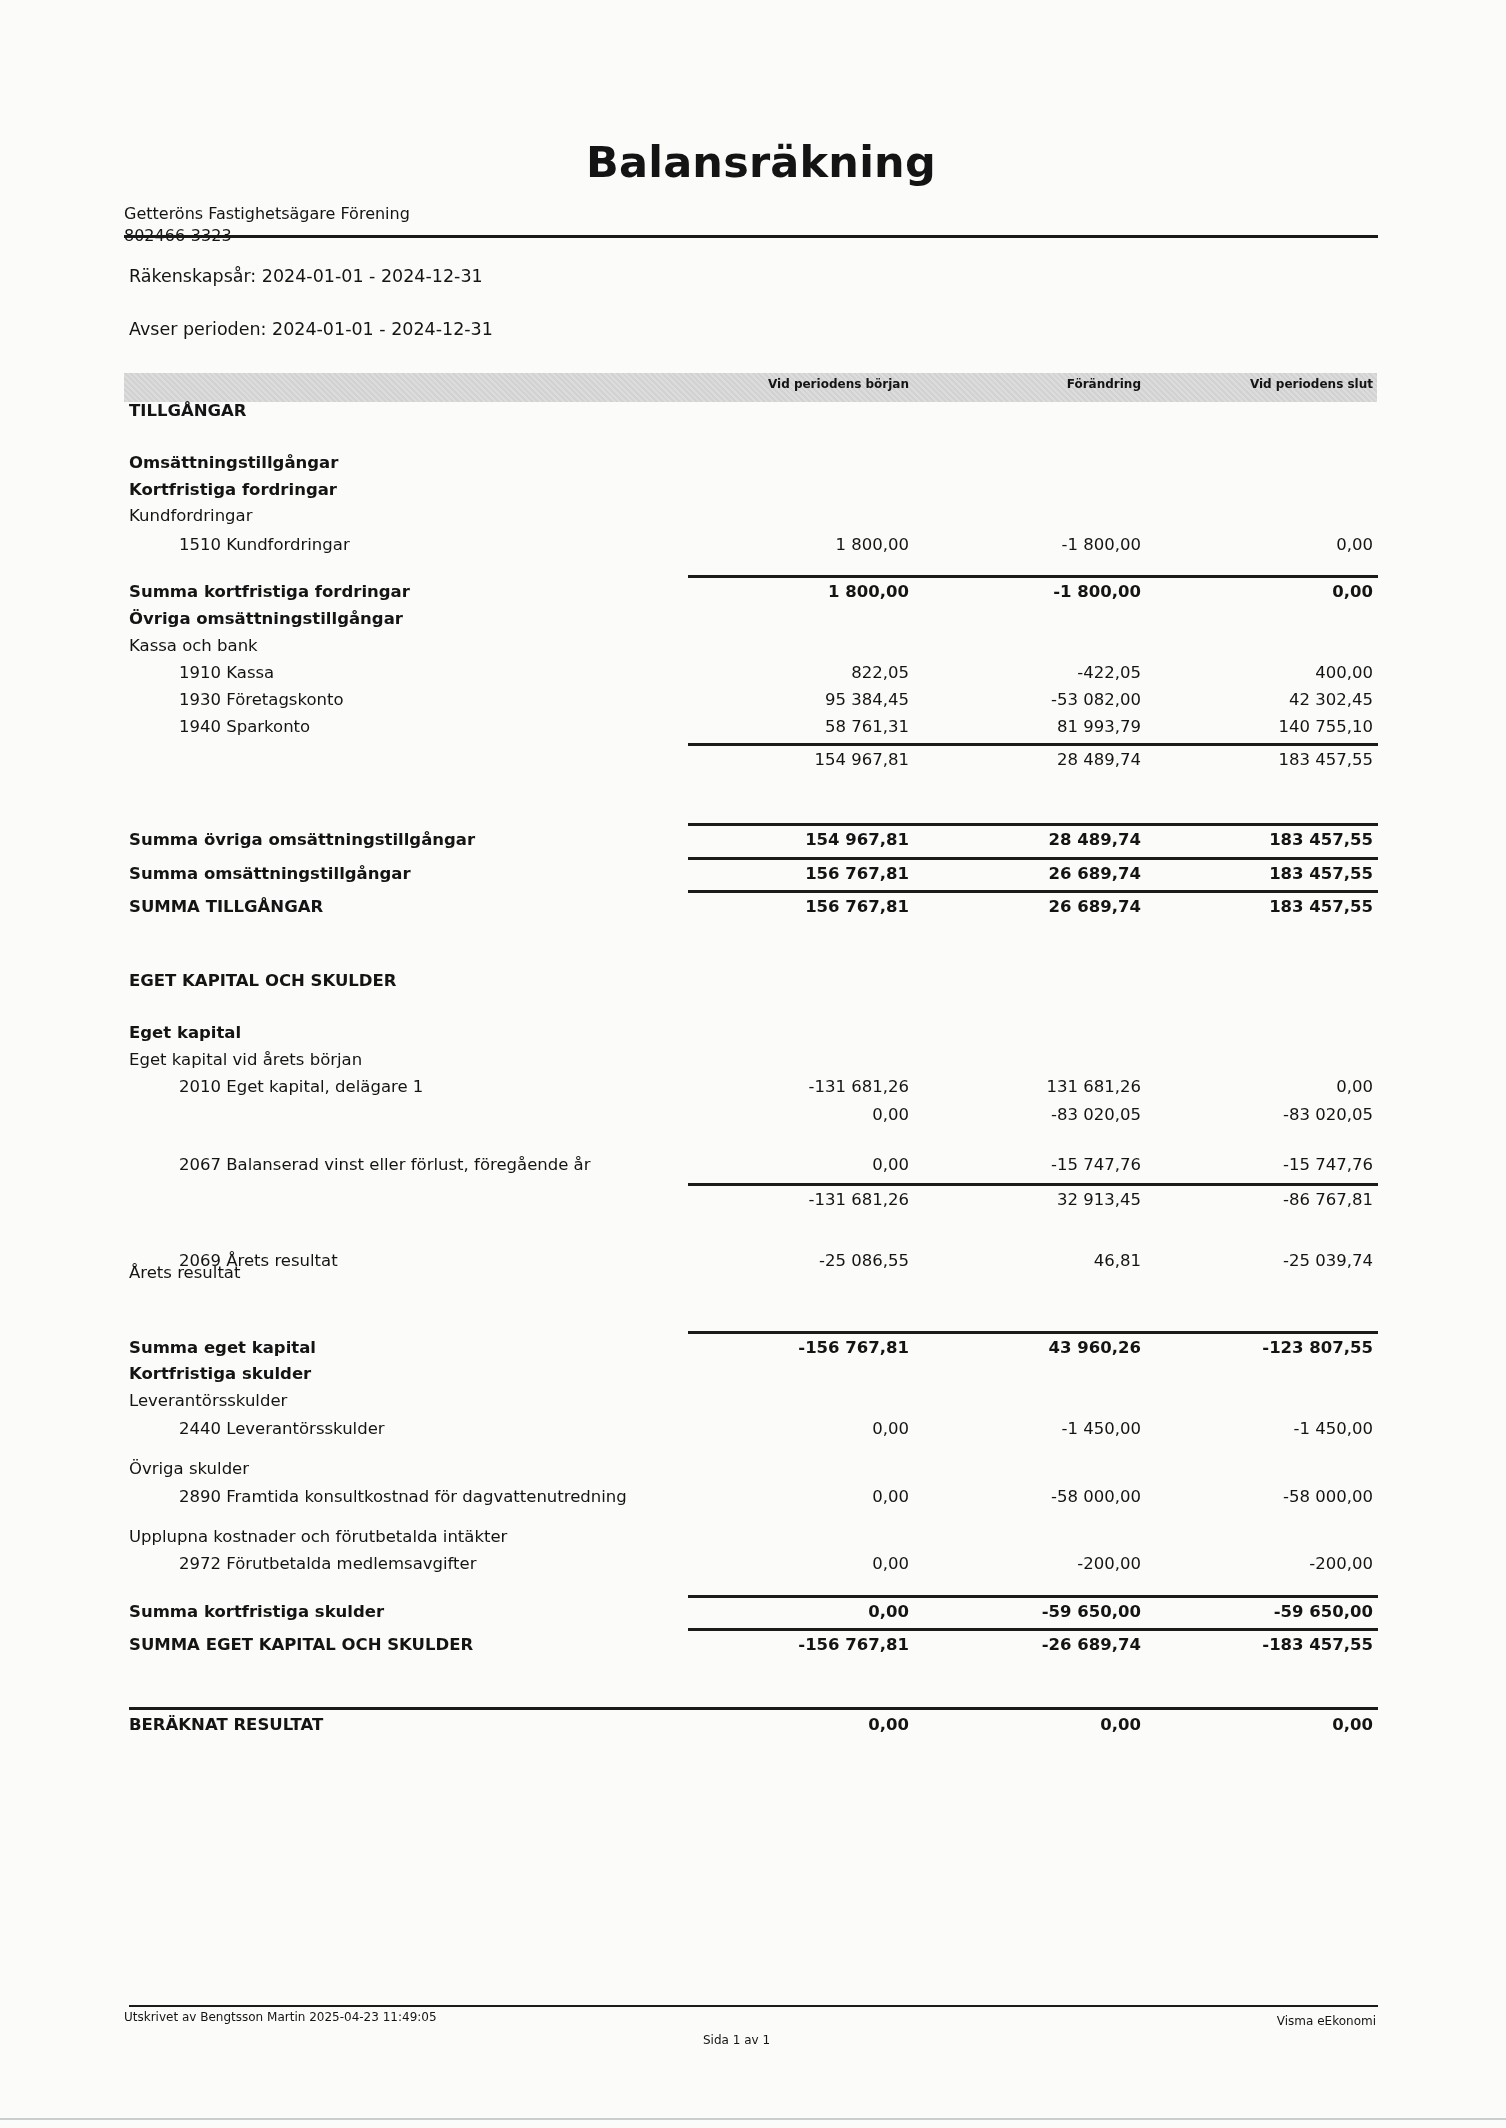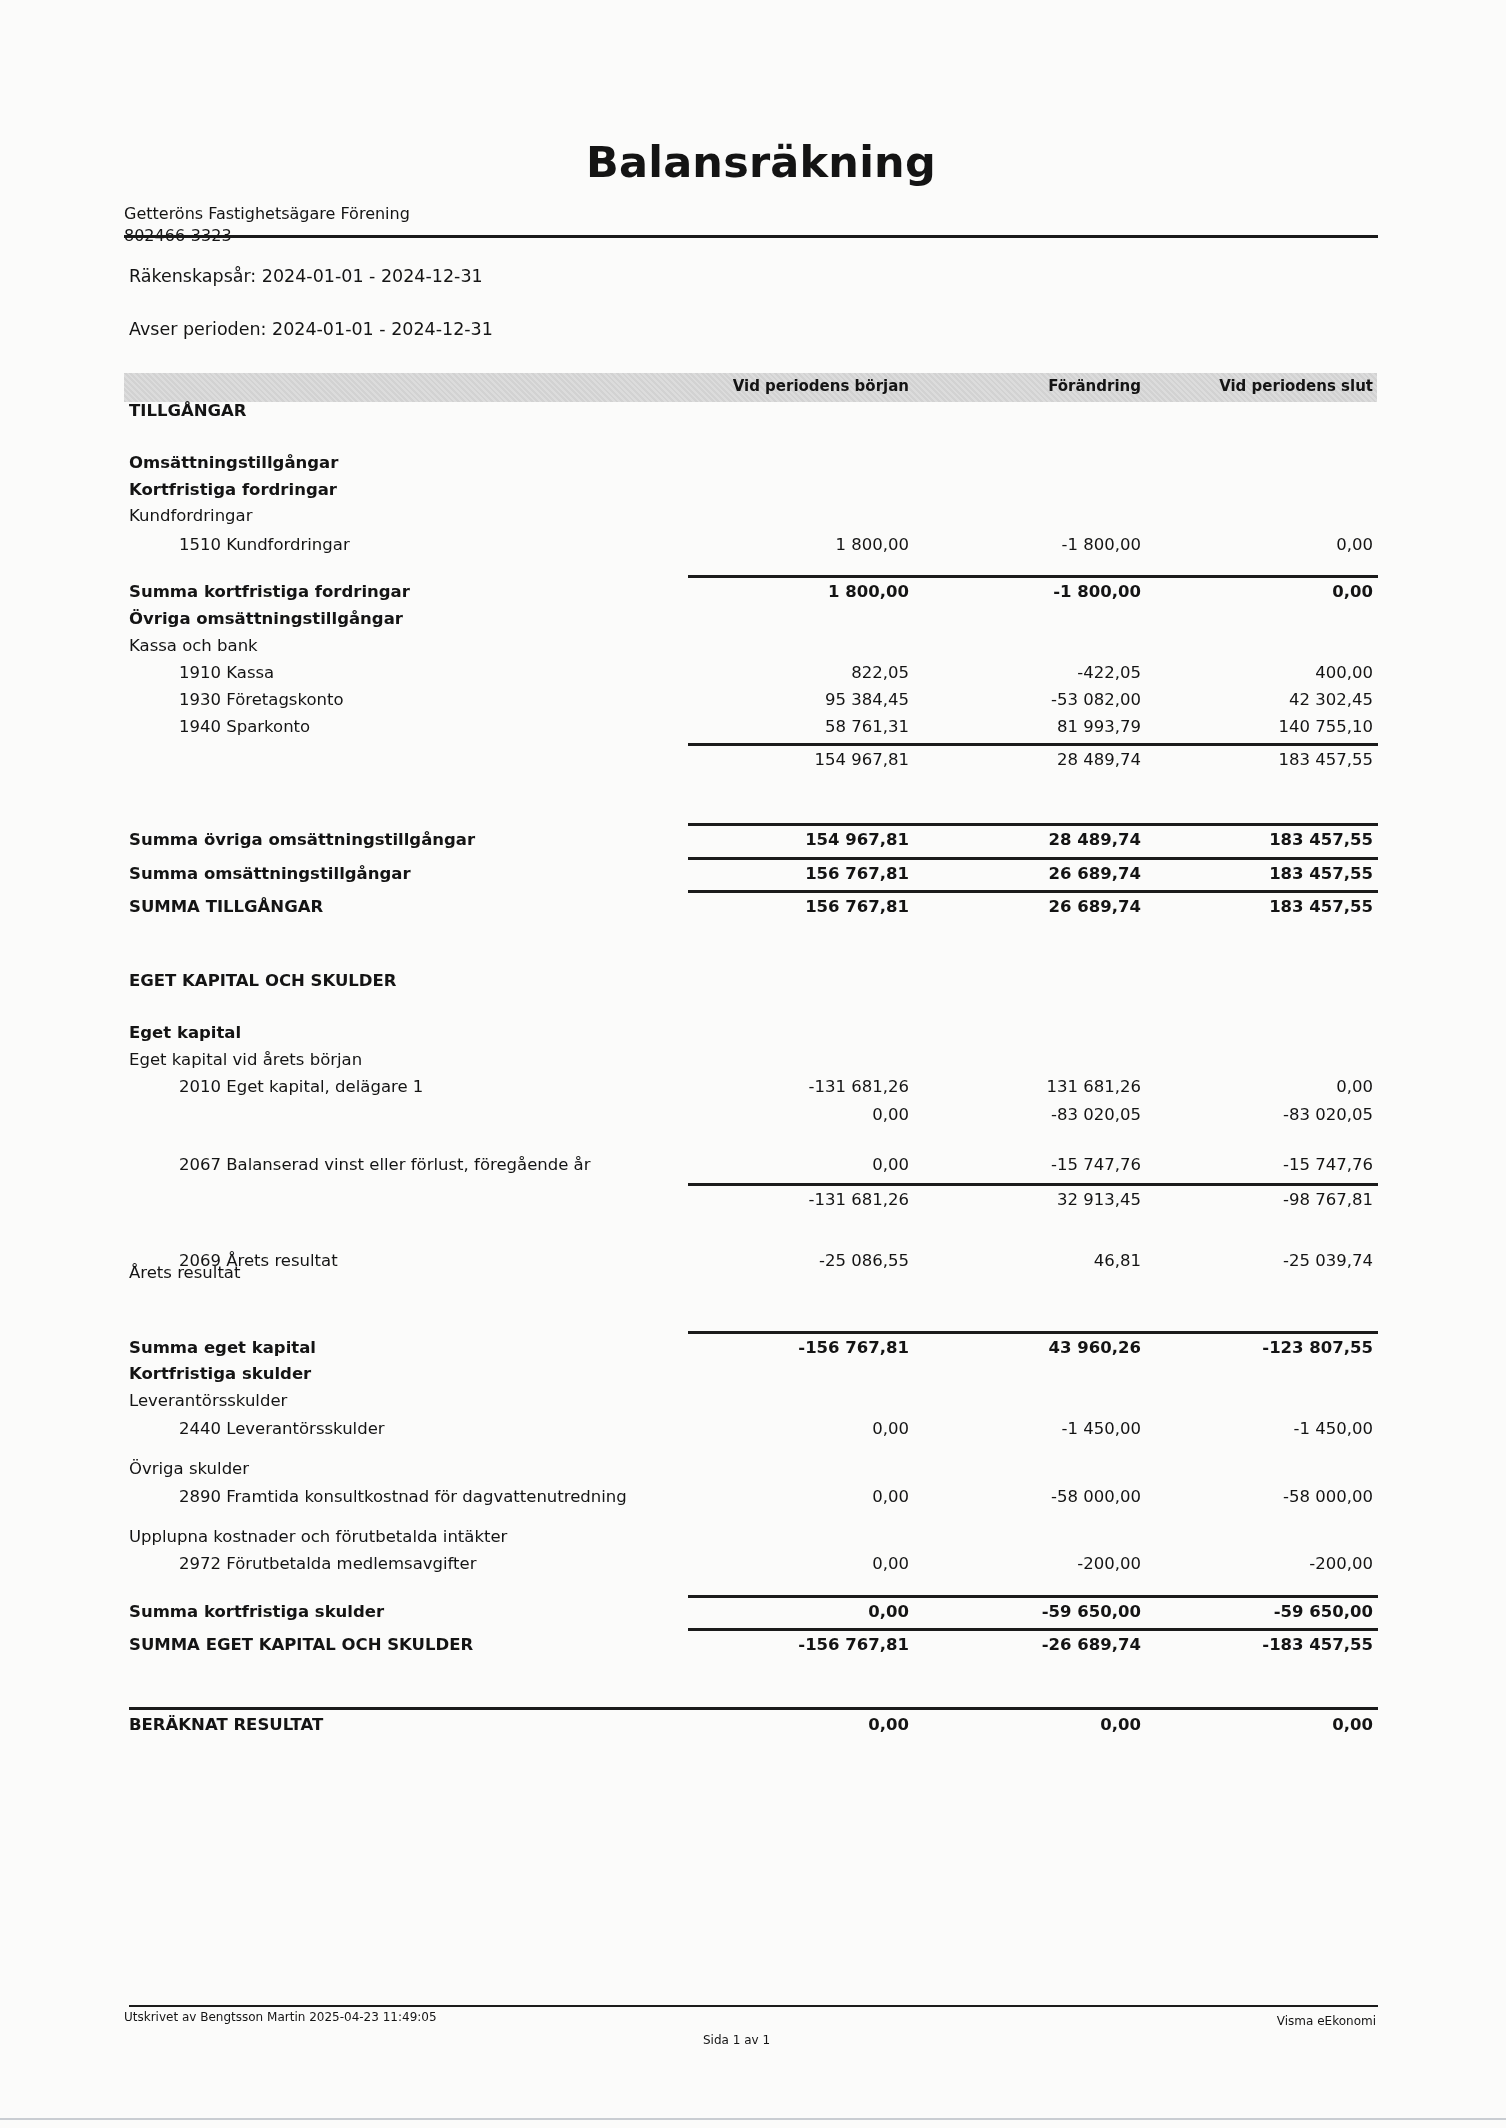--- a/index.html
+++ b/index.html
@@ -10,21 +10,21 @@
     color: #141414;
     font-size: 16.5px;
   }
   .abs { position: absolute; white-space: nowrap; }
   .title { left: 586px; top: 137px; font-size: 43px; font-weight: bold; letter-spacing: 0.2px; }
   .company { left: 124px; top: 180px; font-size: 16px; line-height: 22px; margin-top: 23px; }
   .hrule { position: absolute; left: 124px; width: 1254px; height: 3px; background: #1a1a1a; }
   .period { left: 129px; font-size: 17.5px; }
   .band { position: absolute; left: 124px; top: 373px; width: 1253px; height: 29px;
           background: repeating-linear-gradient(45deg, #d2d2d2 0 2px, #dcdcdc 2px 4px); }
-  .colhead { font-weight: bold; font-size: 15px; top: 377px; }
+  .colhead { font-weight: bold; font-size: 12px; top: 377px; }
   .row { position: absolute; left: 0; width: 1506px; height: 24px; }
   .row span { position: absolute; white-space: nowrap; top: 0; }
   .lbl { left: 129px; }
   .lbl.ind { left: 179px; }
   .v1 { right: 597px; }
   .v2 { right: 365px; }
   .v3 { right: 133px; }
   .b { font-weight: bold; }
   .uline { position: absolute; left: 688px; width: 690px; height: 3px; background: #1b1b1b; }
   .fullline { position: absolute; left: 129px; width: 1249px; height: 3px; background: #1b1b1b; }
@@ -150,21 +150,21 @@
 <div class="row" style="top:1155px">
   <span class="lbl ind">2067 Balanserad vinst eller förlust, föregående år</span>
   <span class="v1">0,00</span>
   <span class="v2">-15 747,76</span>
   <span class="v3">-15 747,76</span>
 </div>
 <div class="uline" style="top:1183px"></div>
 <div class="row" style="top:1190px">
   <span class="v1">-131 681,26</span>
   <span class="v2">32 913,45</span>
-  <span class="v3">-98 767,81</span>
+  <span class="v3">-86 767,81</span>
 </div>
 
 <div class="row" style="top:1263px">
   <span class="lbl">Årets resultat</span>
 </div>
 <div class="row" style="top:1251px">
   <span class="lbl ind">2069 Årets resultat</span>
   <span class="v1">-25 086,55</span>
   <span class="v2">46,81</span>
   <span class="v3">-25 039,74</span>

